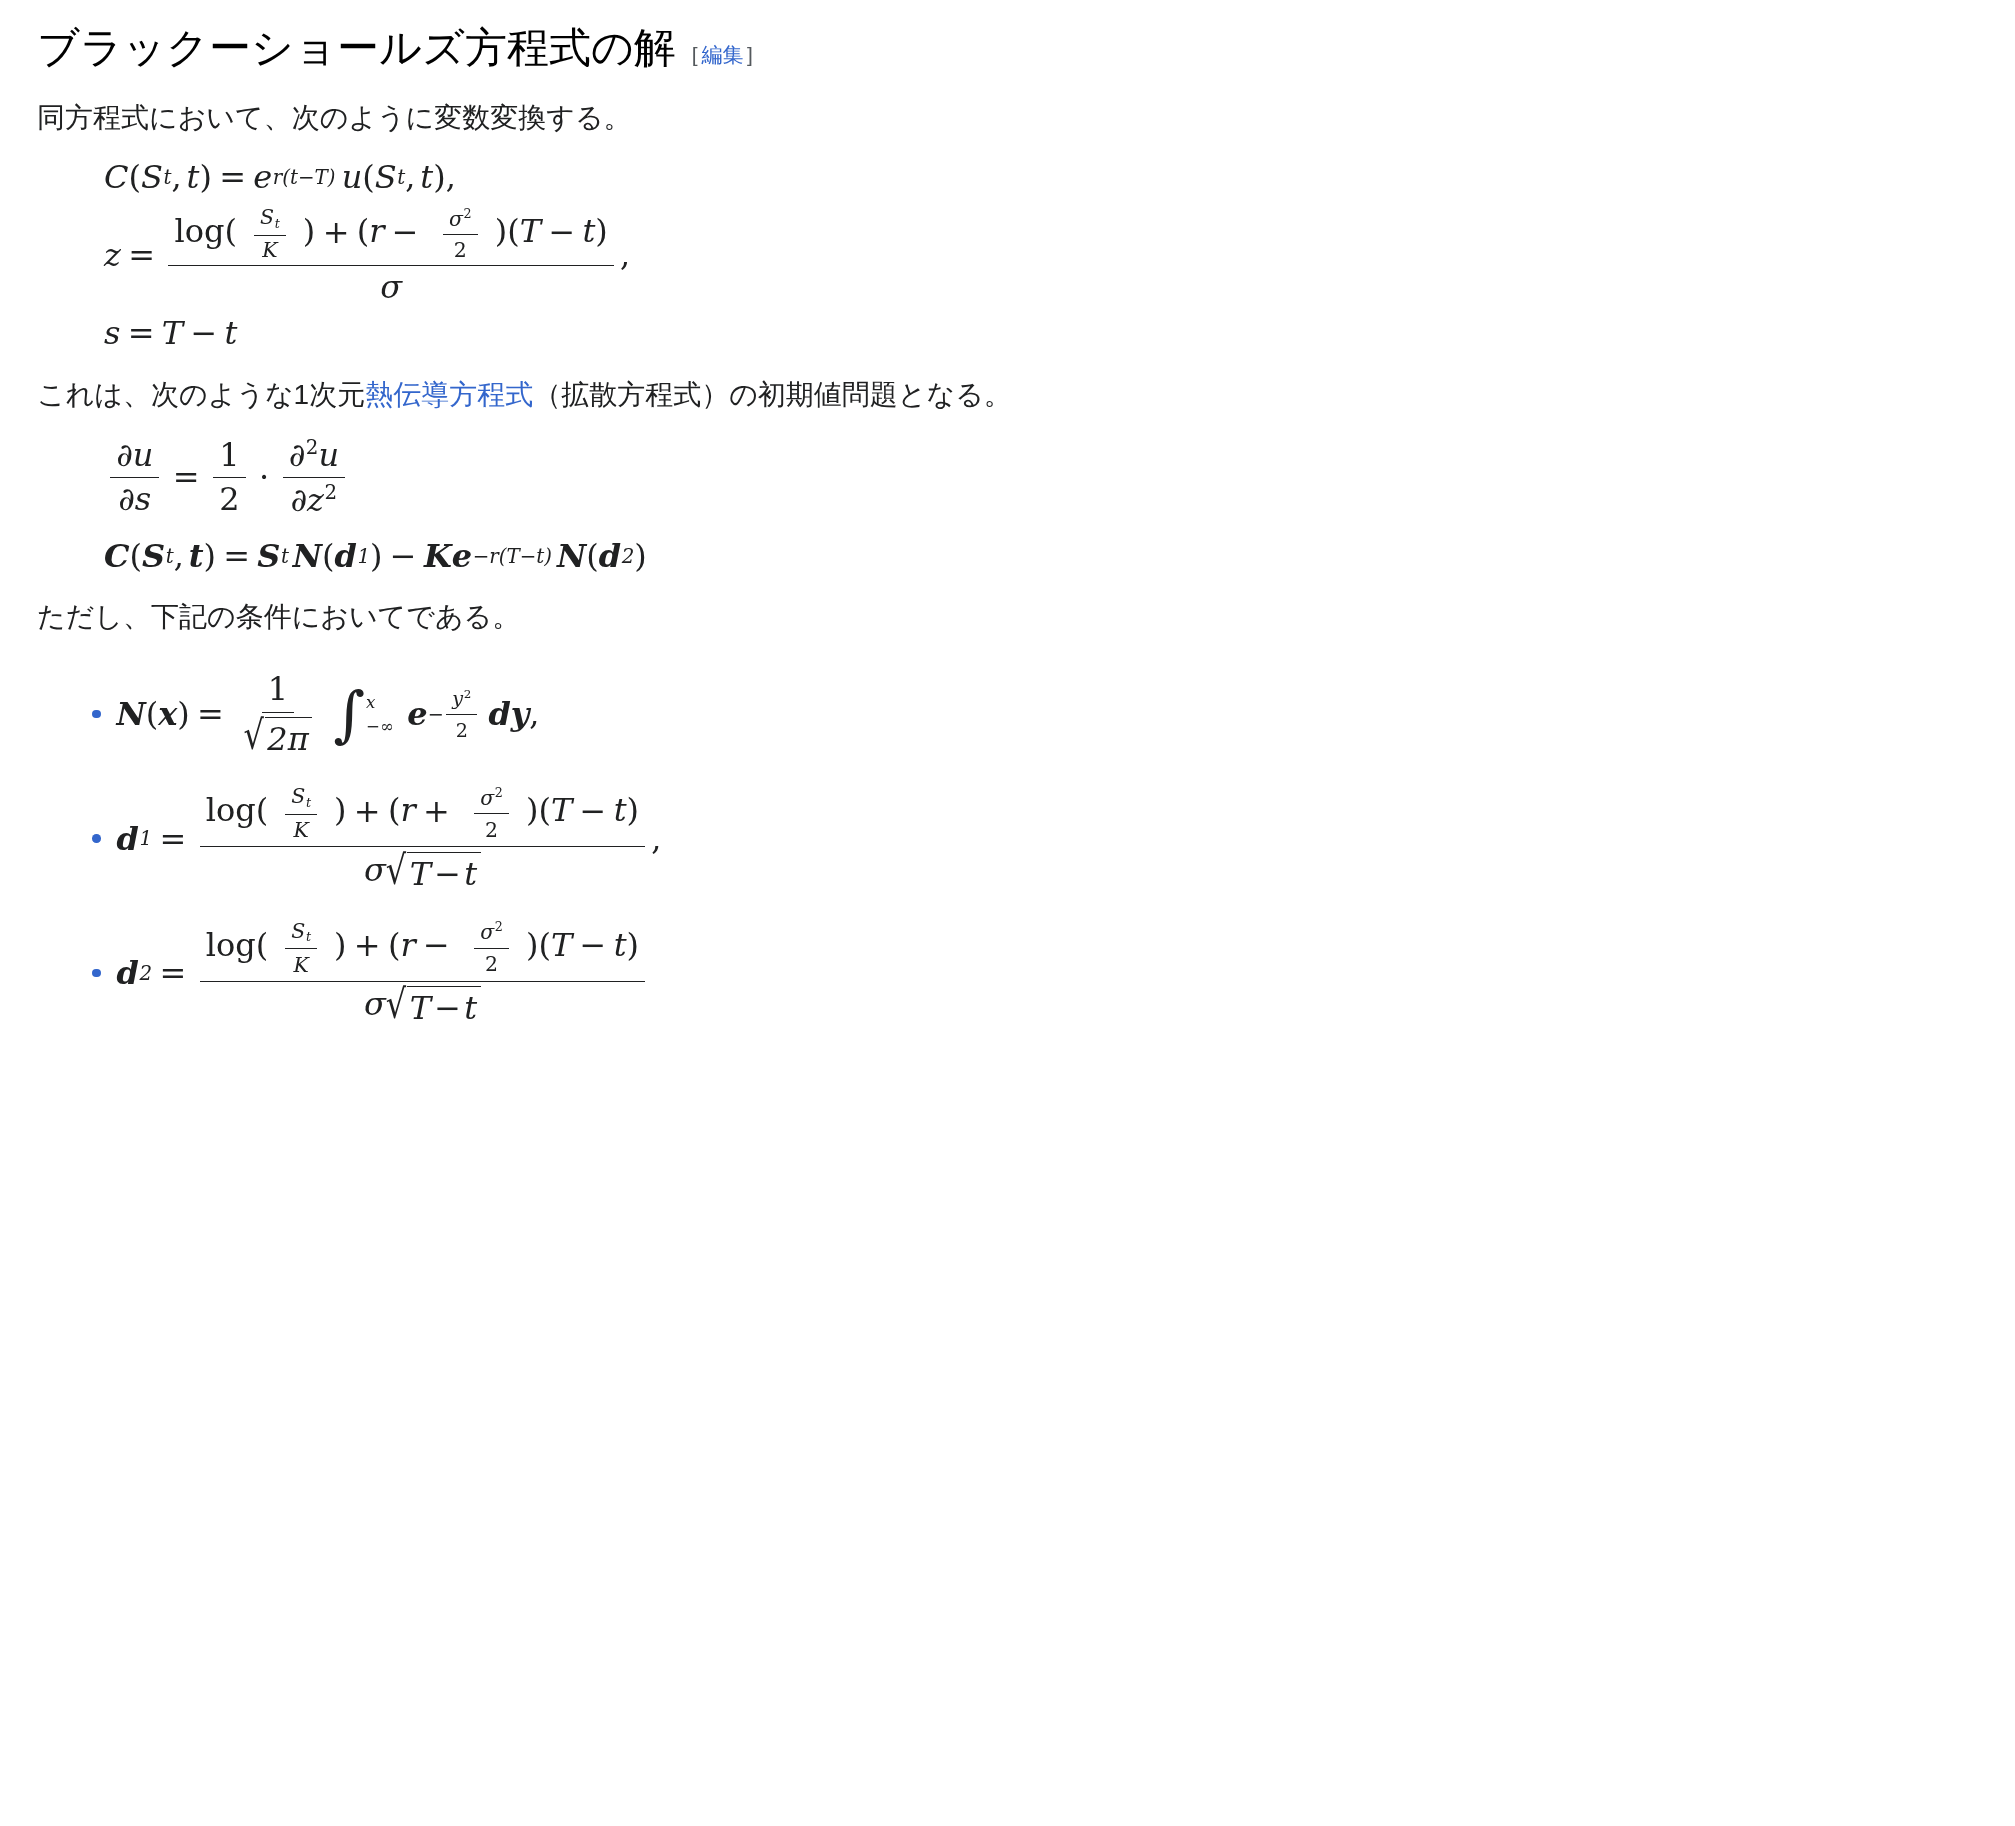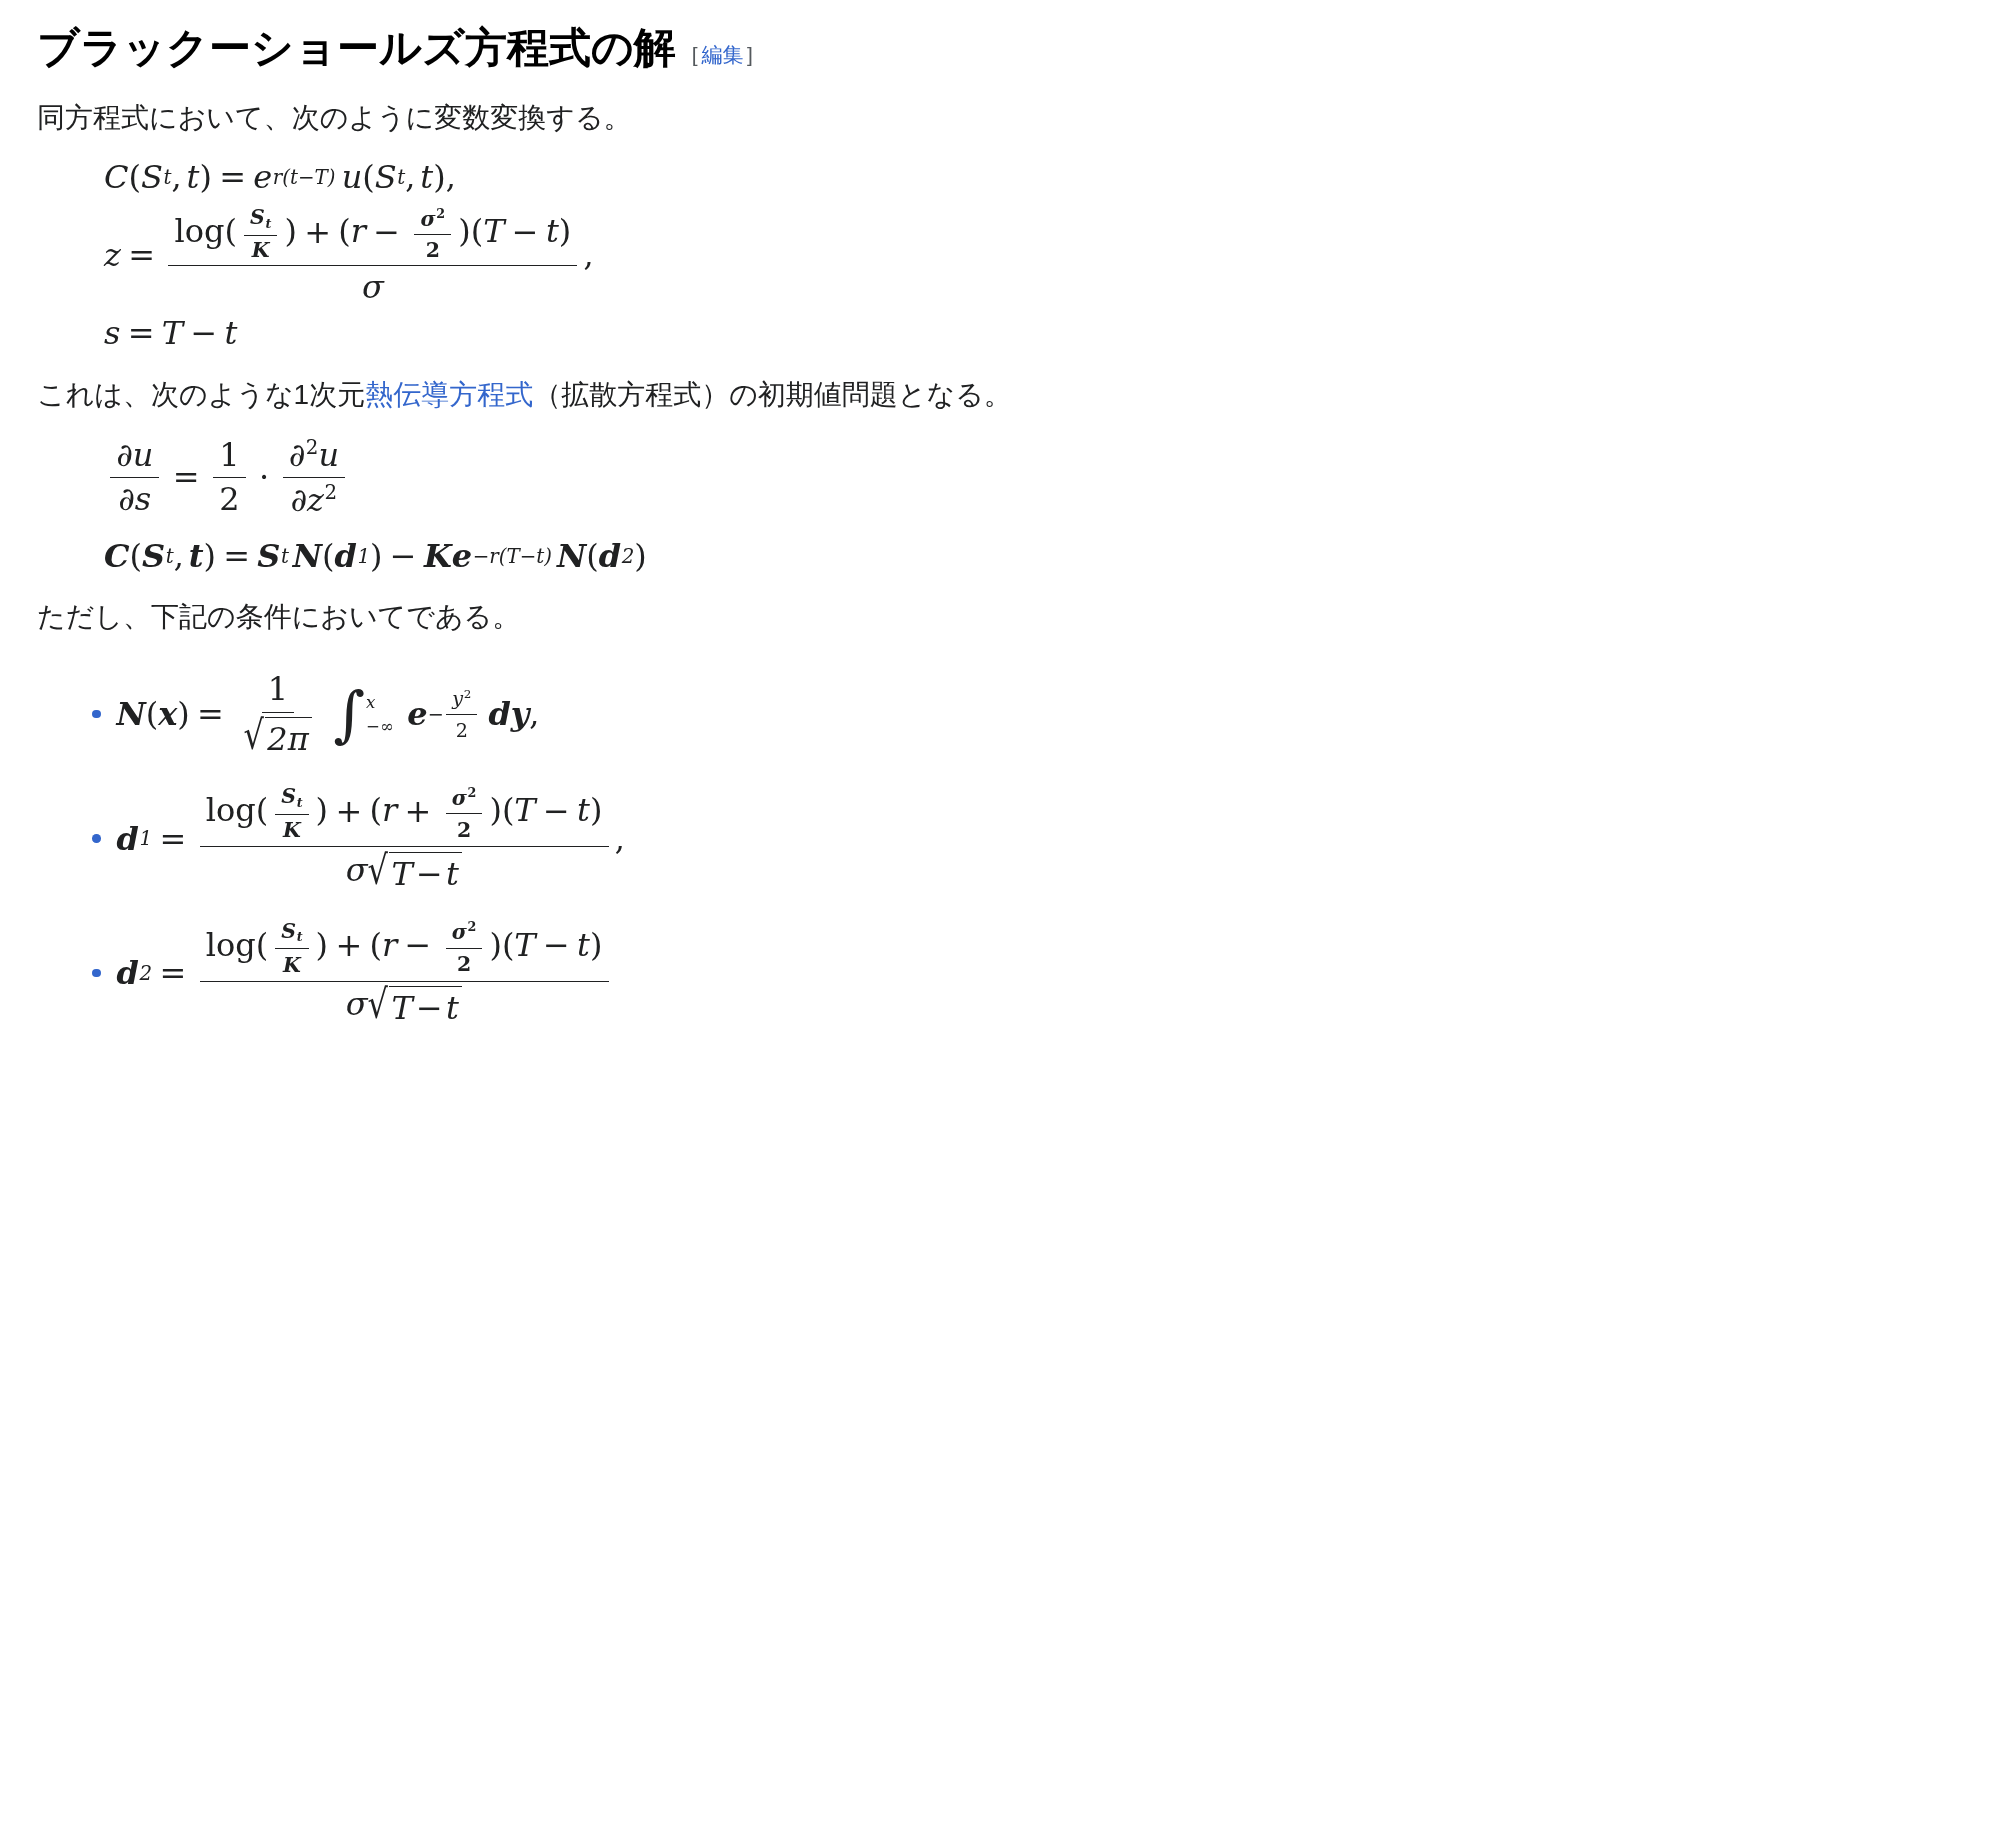--- a/index.html
+++ b/index.html
@@ -20,21 +20,21 @@
   
   .section-heading {
     display: flex;
     align-items: baseline;
     gap: 16px;
     border-bottom: 0;
     margin: 6.1px 0 23px 0;
   }
   .section-heading .title {
     font-size: 42px;
-    font-weight: bold;
+    font-weight: normal;
     letter-spacing: 0px;
     color: #000000;
     line-height: 1.15;
   }
   .edit-section {
     font-size: 21px;
     color: #54595d;
     white-space: nowrap;
   }
   .edit-section .bracket {
@@ -108,21 +108,21 @@
     padding: 0 6.1px 3.7px 6.1px;
     border-bottom: 1.8px solid #202122;
     display: block;
     white-space: nowrap;
   }
   .frac > .den {
     padding: 3.7px 6.1px 0 6.1px;
     display: block;
     white-space: nowrap;
   }
-  .frac.small { font-size: 0.64em; margin: 0 7px; font-weight: bold; }
+  .frac.small { font-size: 0.64em; margin: 0 17px; }
   .frac.small > .num { border-bottom-width: 1.2px; }
 
   
   .sqrt {
     display: inline-flex;
     align-items: stretch;
     vertical-align: middle;
   }
   .sqrt .radical {
     font-size: 1.0em;

